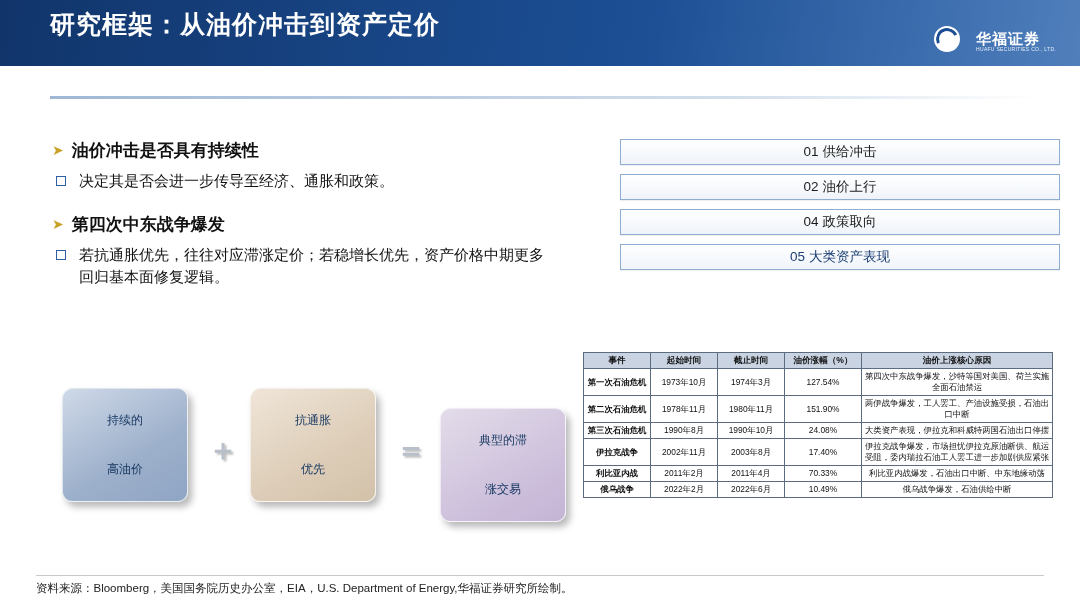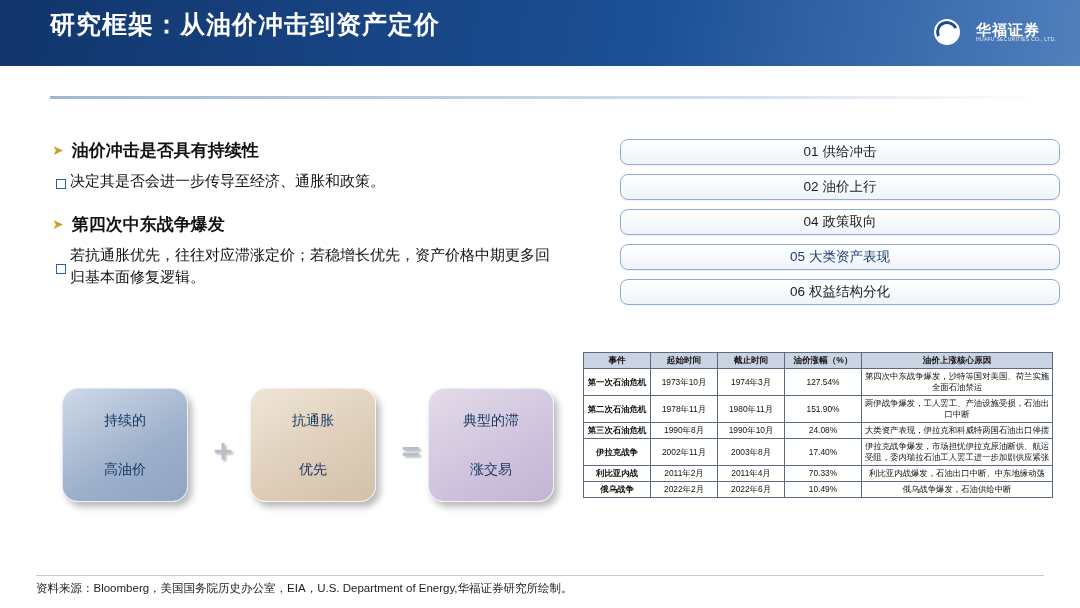--- a/index.html
+++ b/index.html
@@ -21,21 +21,21 @@
     content:"";position:absolute;right:0;top:0;height:66px;width:420px;
     background:linear-gradient(100deg,rgba(255,255,255,0) 0%,rgba(255,255,255,0.10) 60%,rgba(255,255,255,0.18) 100%);
   }
   .slide-title{
     position:absolute;left:50px;top:8px;
     font-size:25px;font-weight:bold;color:#ffffff;letter-spacing:1px;
     z-index:3;
   }
   .logo-box{
     position:absolute;right:24px;top:12px;width:190px;height:40px;
-    display:flex;align-items:center;justify-content:flex-end;gap:16px;z-index:3;
+    display:flex;align-items:flex-end;justify-content:flex-end;gap:16px;z-index:3;
   }
   .logo-mark{
     width:26px;height:26px;border-radius:50%;
     background:#ffffff;position:relative;flex:none;
     display:flex;align-items:center;justify-content:center;
   }
   .logo-mark span{
     display:block;width:16px;height:16px;border-radius:50%;
     border:3px solid #1b4d92;border-right-color:transparent;border-bottom-color:transparent;
     transform:rotate(20deg);
@@ -47,55 +47,55 @@
   .header-rule{
     position:absolute;left:50px;top:96px;width:990px;height:3px;
     background:linear-gradient(90deg,#9fb7d4 0%,#d4dfec 70%,#ffffff 100%);
   }
 
   
   .bullets{position:absolute;left:52px;top:140px;width:500px;}
   .b-head{display:flex;align-items:flex-start;gap:8px;margin-bottom:9px;}
   .b-head .arrow{color:#c8a227;font-size:14px;line-height:20px;}
   .b-head .txt{font-size:17px;font-weight:bold;color:#111111;line-height:21px;}
-  .b-sub{display:flex;align-items:center;gap:4px;margin:0 0 22px 4px;}
+  .b-sub{display:flex;align-items:flex-start;gap:13px;margin:0 0 22px 4px;}
   .b-sub .sq{
     width:8px;height:8px;border:1.6px solid #2d5fa5;flex:none;margin-top:6px;
   }
   .b-sub .txt{font-size:15px;color:#111111;line-height:22px;}
 
   
   .pills{position:absolute;left:620px;top:139px;width:440px;}
   .pill{
-    height:24px;margin-bottom:9px;border-radius:8px;
+    height:24px;margin-bottom:9px;border-radius:0;
     border:1px solid #8fadd0;
     display:flex;align-items:center;justify-content:center;
     font-size:13.5px;color:#1b1b1b;
     background:linear-gradient(180deg,#ffffff 0%,#eff4fa 100%);
     box-shadow:0 1px 1px rgba(0,0,0,0.06);
   }
   .pill.teal{
     border-color:#8ec2c2;
     background:linear-gradient(180deg,#f2fbfa 0%,#e1f2f0 100%);
   }
   .pill.hl{color:#1b3f74;}
 
   
   .eq{position:absolute;left:40px;top:378px;width:530px;height:145px;}
   .cube{
-    position:absolute;top:10px;width:124px;height:112px;border-radius:16px;
+    position:absolute;top:10px;width:124px;height:112px;border-radius:10px;
     display:flex;flex-direction:column;align-items:center;justify-content:center;
-    font-size:14px;line-height:25px;color:#13355f;text-align:center;
+    font-size:12px;line-height:25px;color:#13355f;text-align:center;
     box-shadow:4px 5px 7px rgba(0,0,0,0.28);
     border:1px solid rgba(255,255,255,0.7);
     gap:24px;
   }
   .cube.c1{left:22px;background:linear-gradient(150deg,#cfd9e8 0%,#9db0cb 60%,#8fa5c4 100%);}
   .cube.c2{left:210px;background:linear-gradient(150deg,#efe5d8 0%,#ddcdb8 60%,#d3c1a9 100%);}
-  .cube.c3{left:388px;background:linear-gradient(150deg,#e3dce9 0%,#cfc2dd 60%,#c3b4d4 100%);}
+  .cube.c3{left:400px;background:linear-gradient(150deg,#e3dce9 0%,#cfc2dd 60%,#c3b4d4 100%);margin-top:20px;}
   .op{
     position:absolute;top:52px;font-size:30px;font-weight:bold;color:#b9bfc9;
     text-shadow:2px 2px 2px rgba(0,0,0,0.25);
   }
   .op.plus{left:168px;}
   .op.eq{left:356px;}
 
   
   .tbl-wrap{position:absolute;left:583px;top:352px;width:466px;}
   table{border-collapse:collapse;width:470px;font-size:8.4px;color:#111;}
@@ -149,21 +149,20 @@
     <span class="sq"></span>
     <span class="txt">若抗通胀优先，往往对应滞涨定价；若稳增长优先，资产价格中期更多回归基本面修复逻辑。</span>
   </div>
 </div>
 
 <div class="pills">
   <div class="pill">01 供给冲击</div>
   <div class="pill">02 油价上行</div>
   <div class="pill">04 政策取向</div>
   <div class="pill hl">05 大类资产表现</div>
-  <div class="pill">06 权益结构分化</div>
 </div>
 
 <div class="eq">
   <div class="cube c1">
     <div>持续的</div>
     <div>高油价</div>
   </div>
   <div class="op plus">＋</div>
   <div class="cube c2">
     <div>抗通胀</div>

